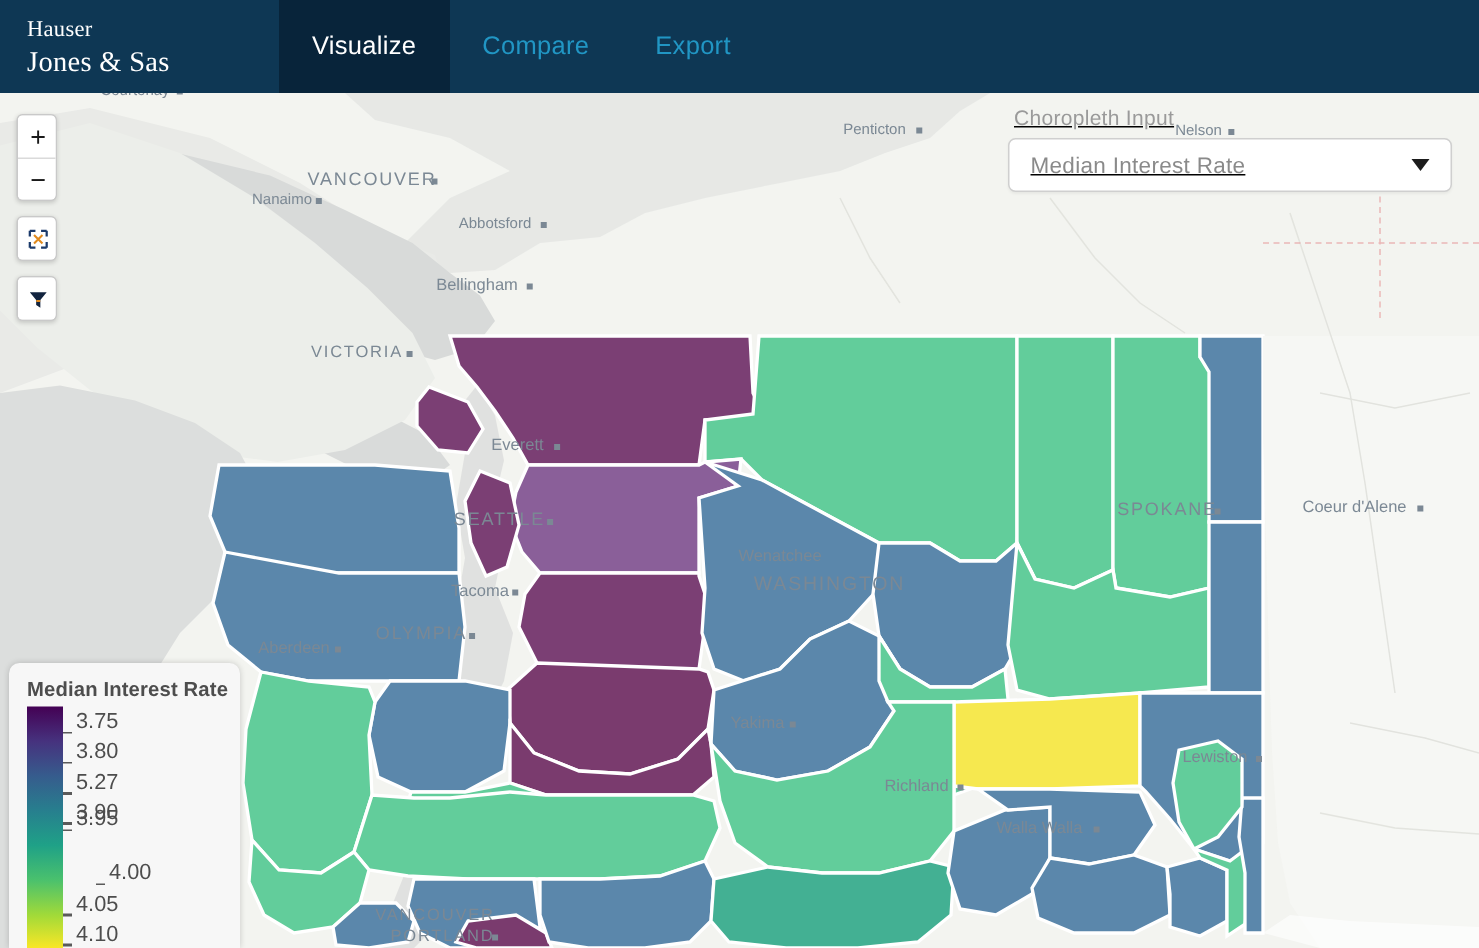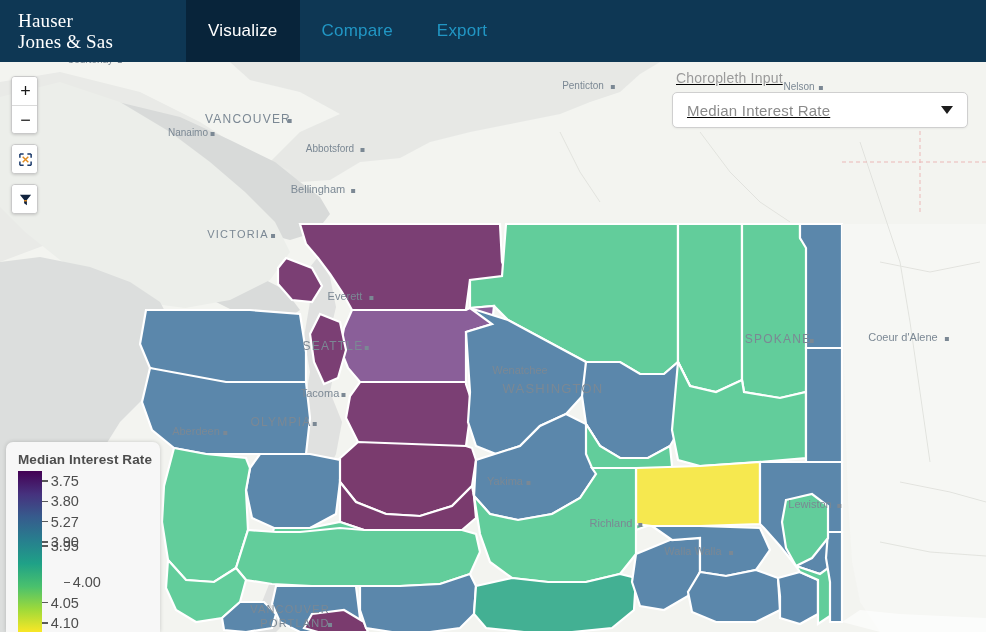--- a/index.html
+++ b/index.html
@@ -21,21 +21,21 @@
     z-index: 60;
   }
   .brand {
     width: 186px; height: 62px;
     display: flex; flex-direction: column; justify-content: center;
     padding-left: 18px;
     font-family: "Liberation Serif", serif;
     color: #ffffff;
     background: #0e3754;
   }
-  .brand-line1 { font-size: 19px; line-height: 21px; letter-spacing: .2px; }
+  .brand-line1 { font-size: 15px; line-height: 21px; letter-spacing: .2px; }
   .brand-line2 { font-size: 19px; line-height: 21px; letter-spacing: .2px; }
 
   .navtabs { display: flex; align-items: stretch; height: 62px; }
   .navtab {
     display: flex; align-items: center; justify-content: center;
     padding: 0 22px;
     font-size: 17px;
     color: #2196c4;
     cursor: pointer;
     user-select: none;
@@ -151,21 +151,21 @@
       #365c8d 28.6%,
       #277f8e 42.9%,
       #1fa187 57.1%,
       #4ac16d 71.4%,
       #a0da39 85.7%,
       #fde725 100%);
   }
   .legend-ticks { position: relative; width: 120px; height: 162px; }
   .legend-tick {
     position: absolute; left: 0;
-    display: flex; align-items: center;
+    display: flex; align-items: flex-end;
     transform: translateY(-50%);
   }
   .tick-dash {
     width: 6px; height: 1.5px;
     background: #5a5a5a;
     margin-right: 3px;
   }
   .tick-label {
     font-size: 14.5px;
     color: #4d4d4d;

